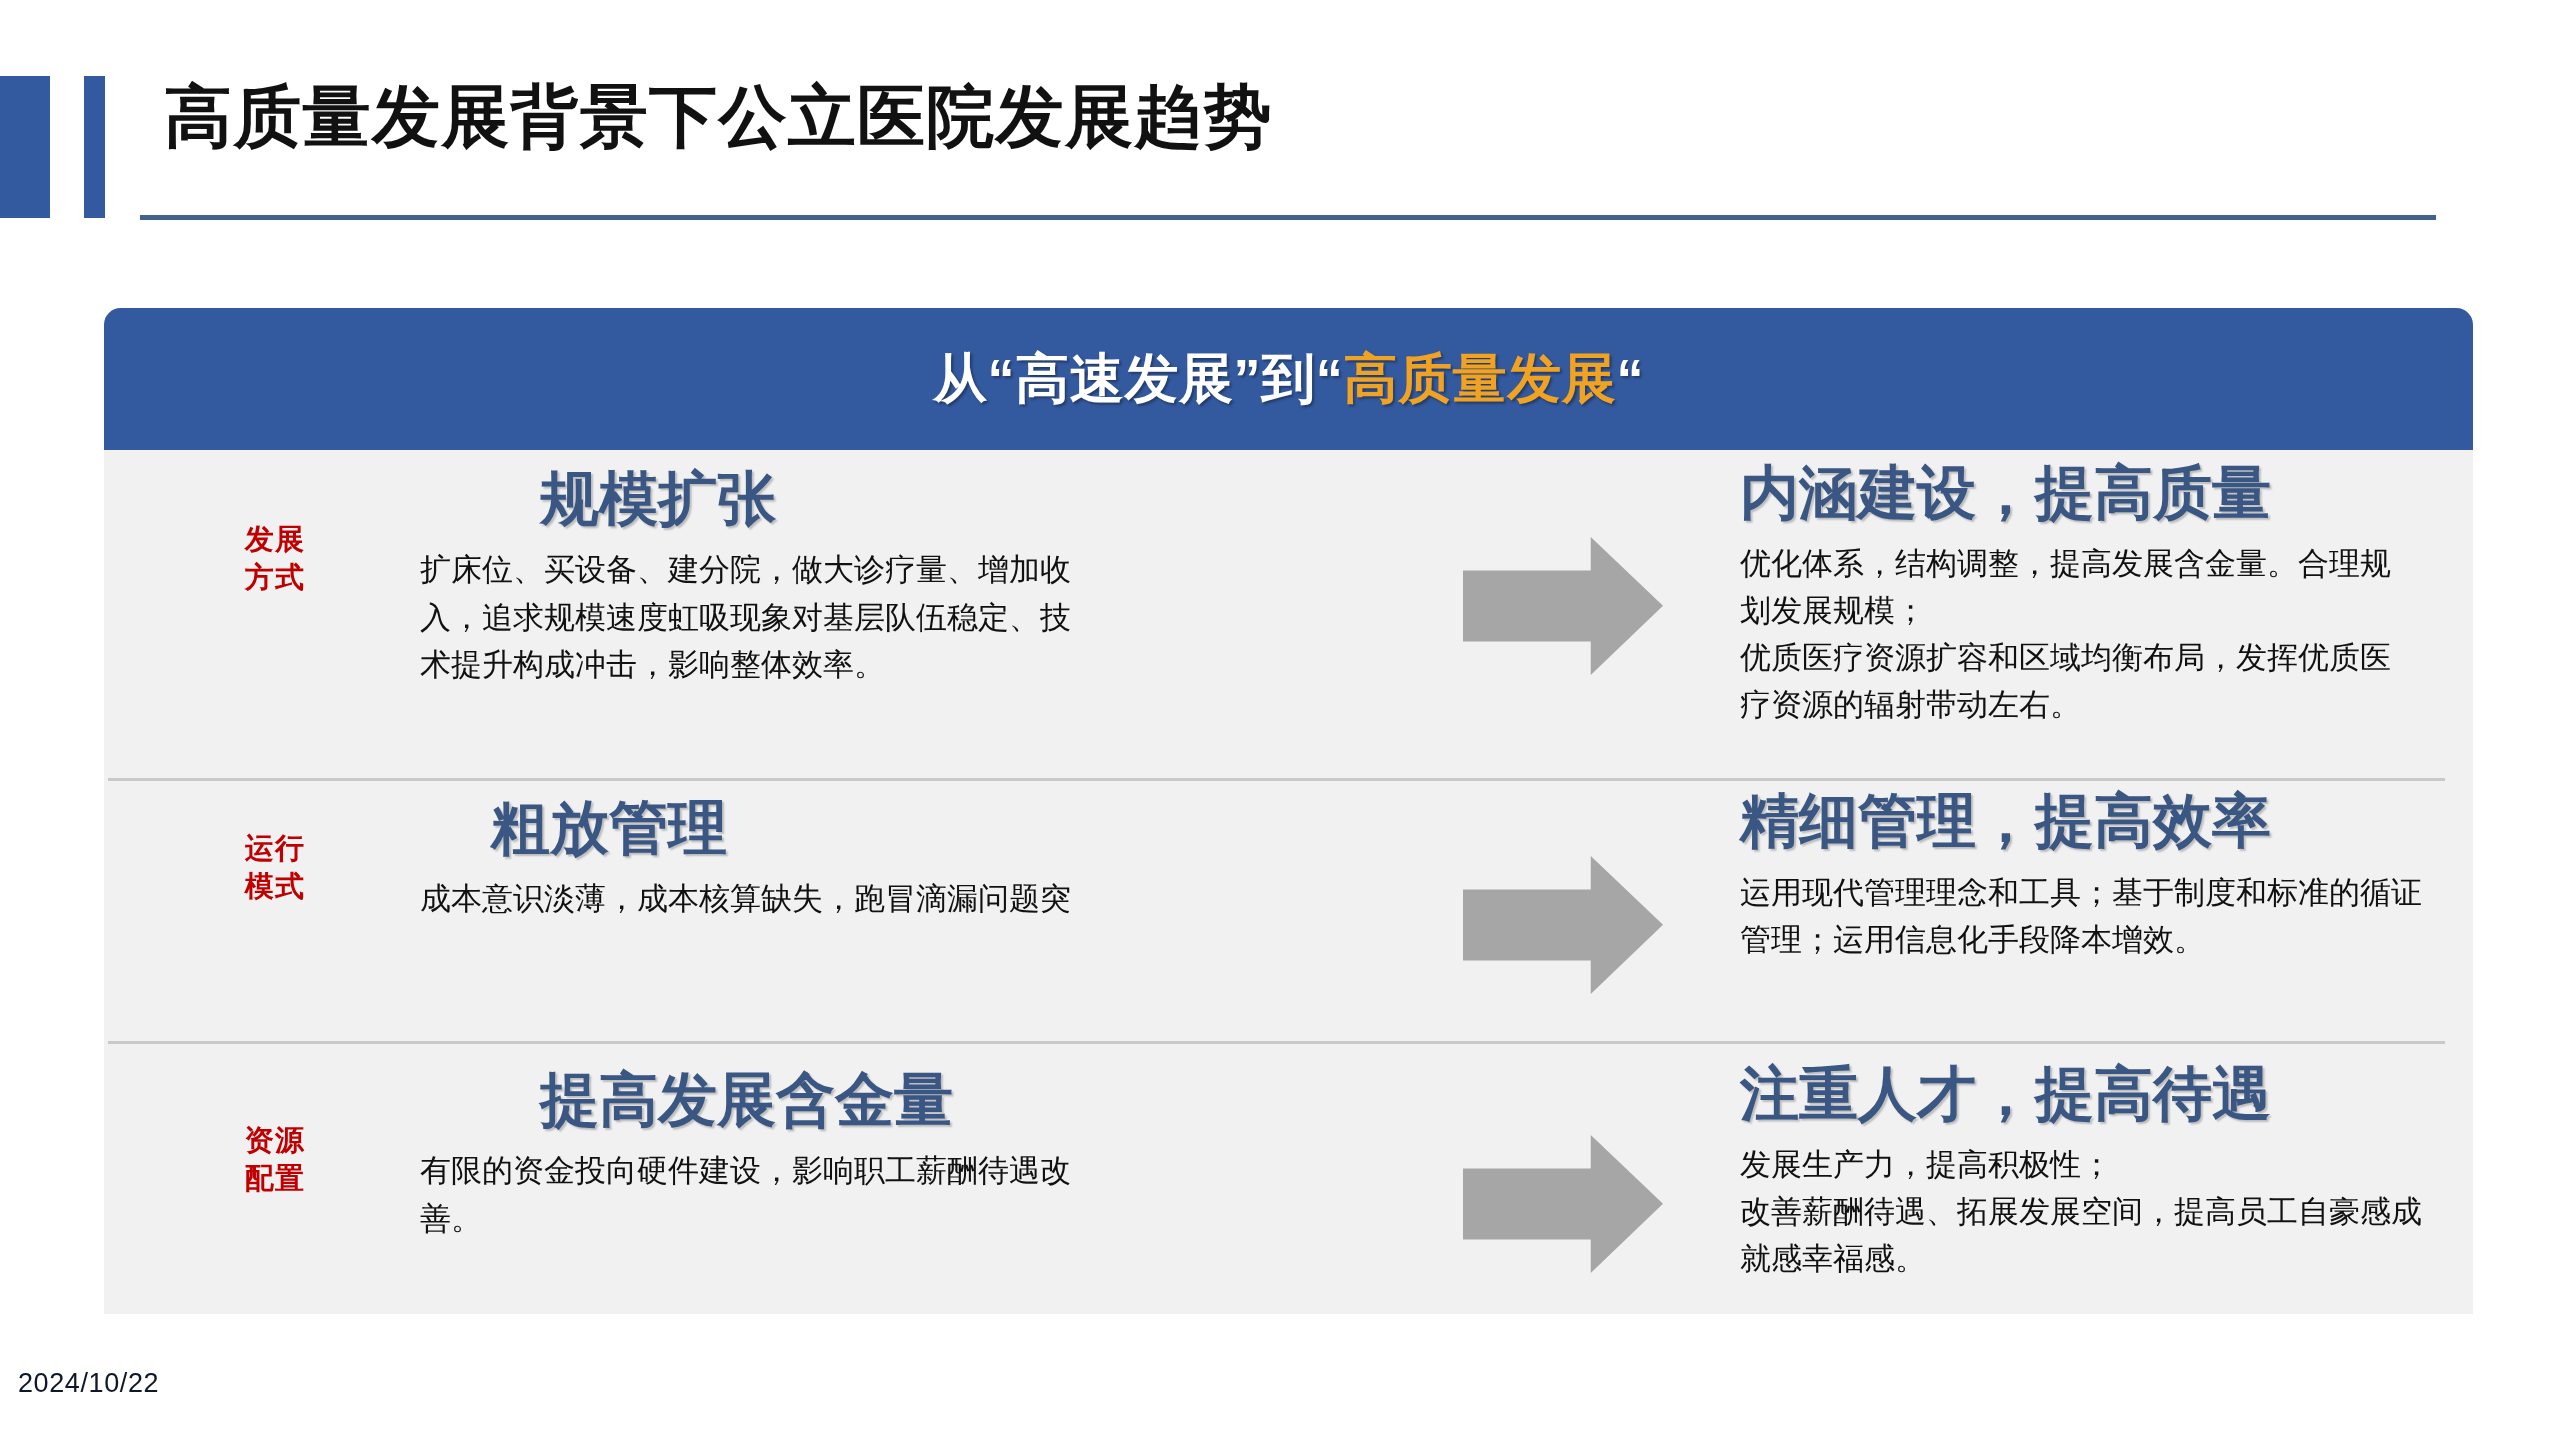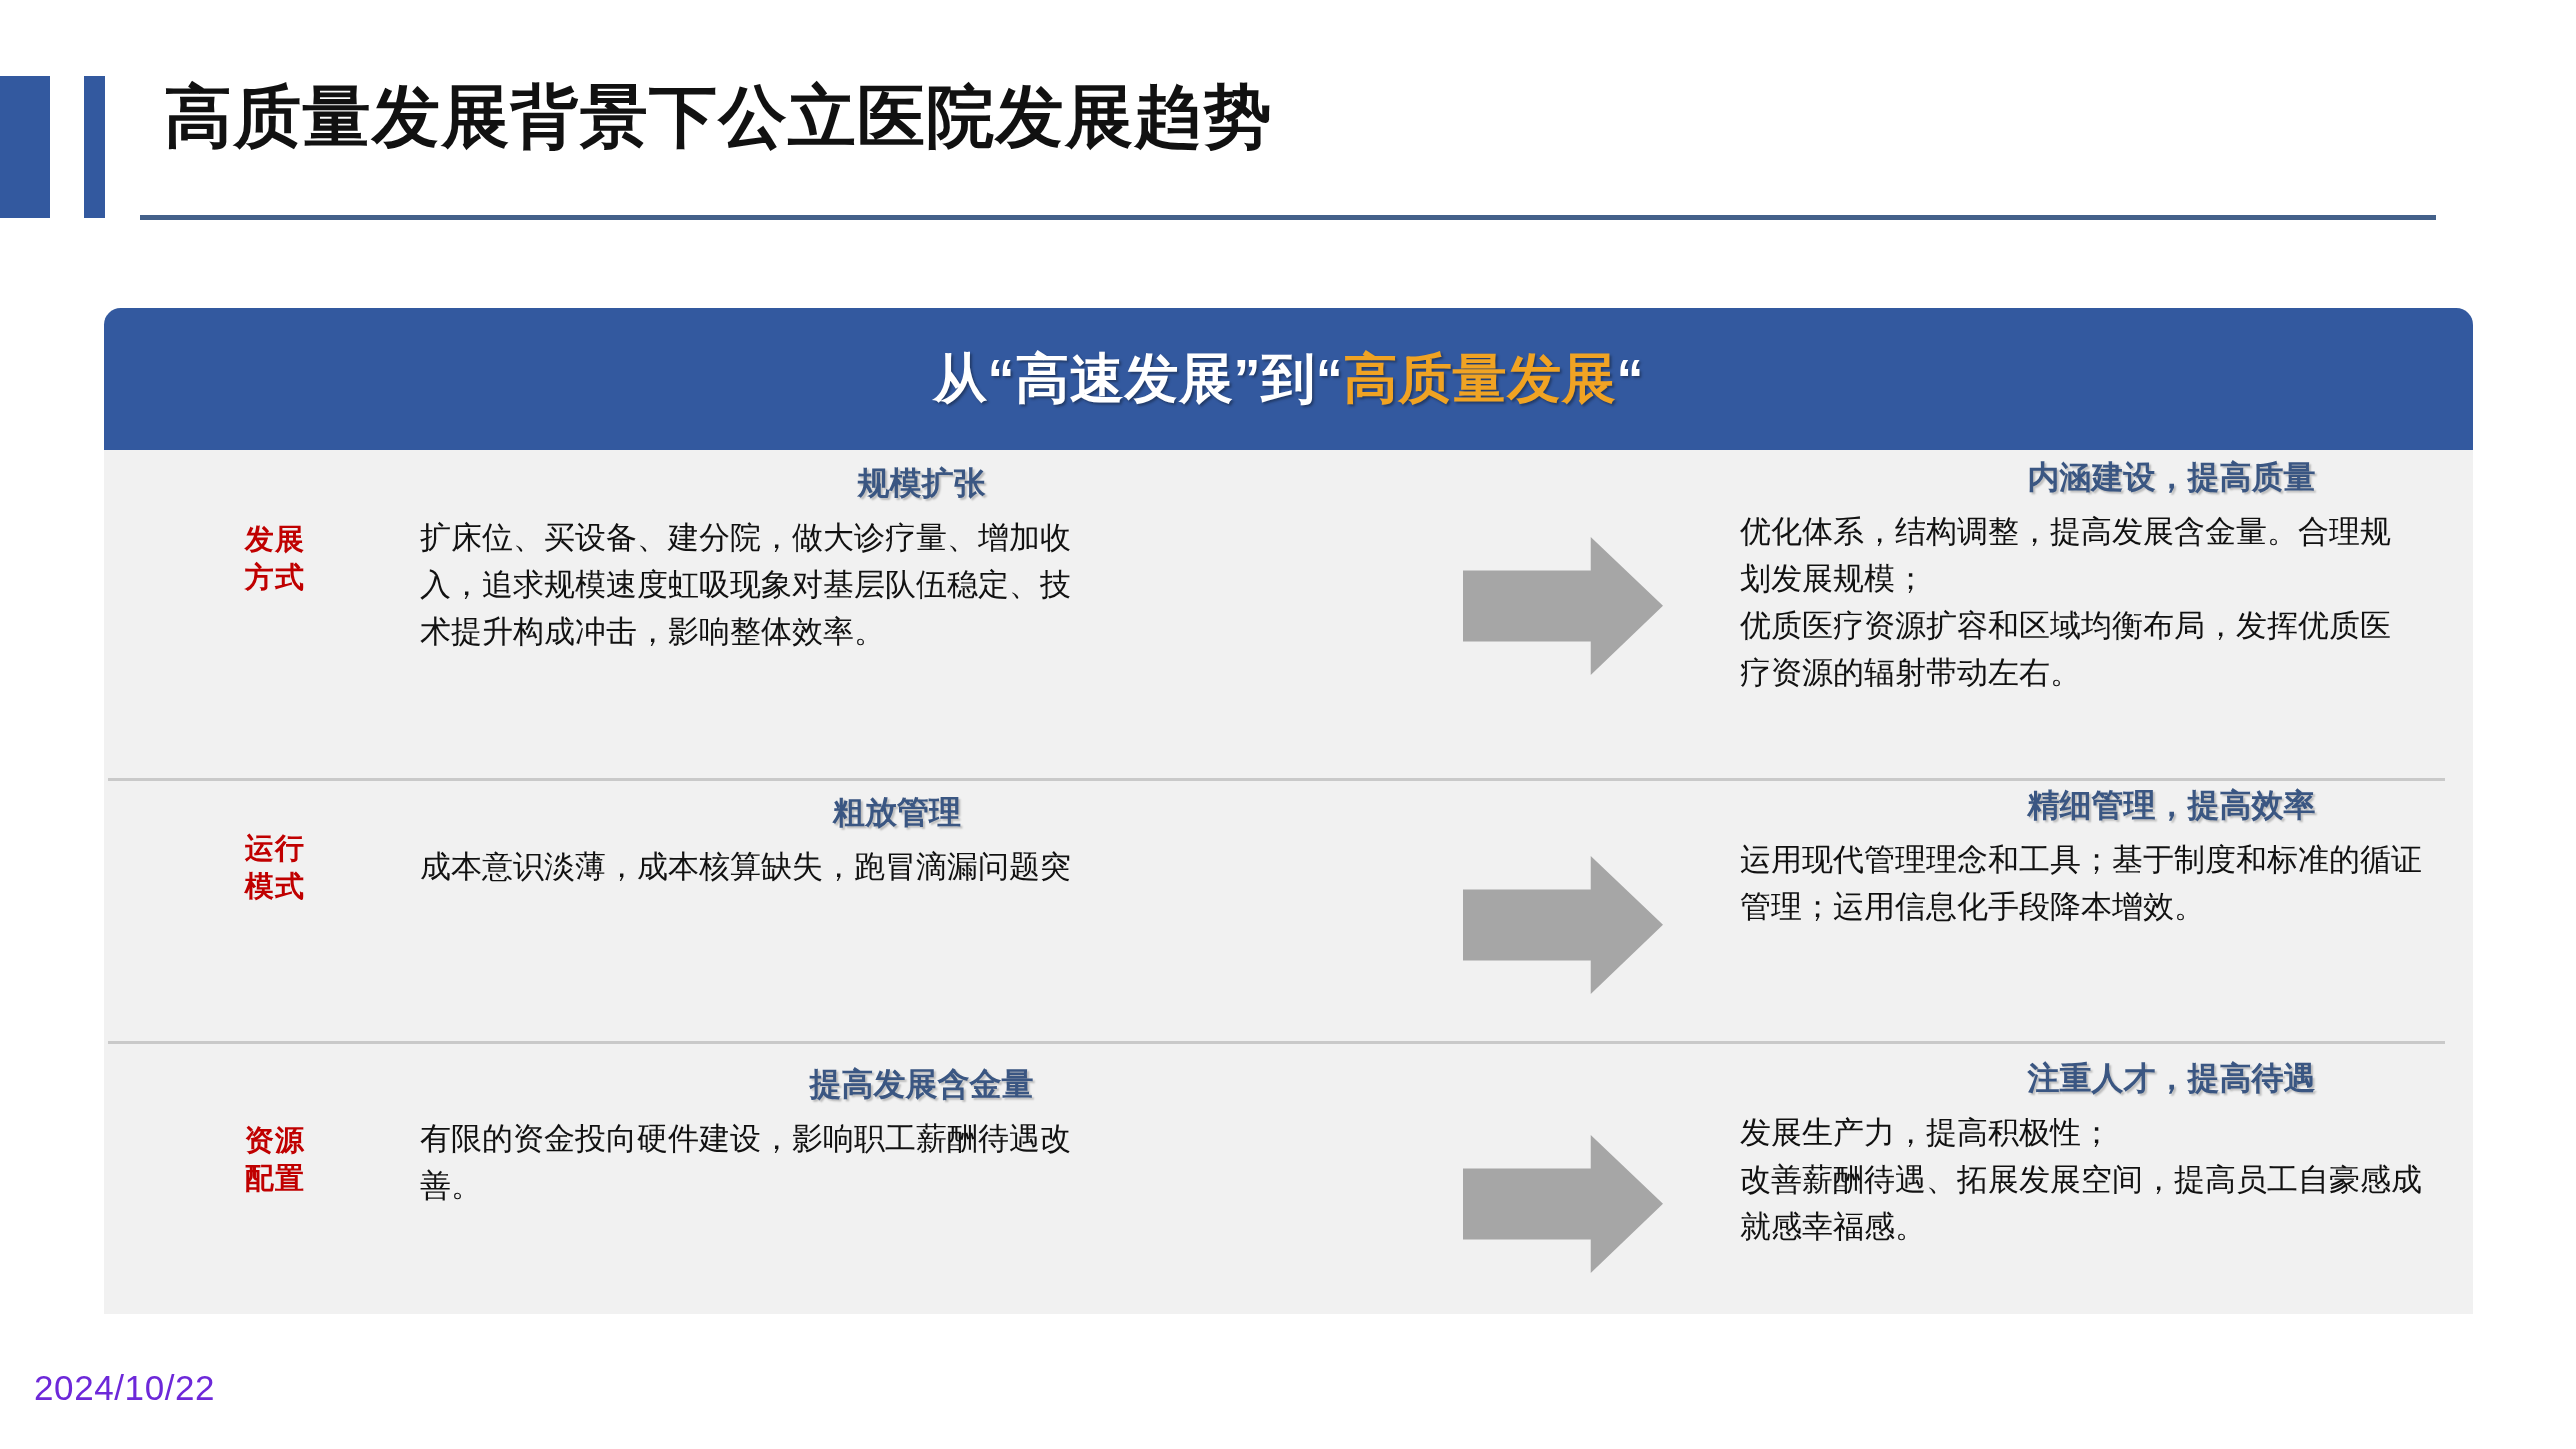--- a/index.html
+++ b/index.html
@@ -125,28 +125,27 @@
     left: 316px;
     width: 883px;
   }
   .col-right {
     position: absolute;
     left: 1636px;
     width: 863px;
   }
 
   .col-heading {
-    font-size: 32px;
+    font-size: 59px;
     font-weight: bold;
     color: #3A5682;
     line-height: 1.2;
     white-space: nowrap;
     text-shadow: 1.9px 1.9px 1.9px rgba(0,0,0,0.22);
     margin-bottom: 11.6px;
-    text-align: center;
   }
   .col-heading.indent-1 { margin-left: 120px; }
   .col-heading.indent-2 { margin-left: 71px; }
   .col-heading.indent-3 { margin-left: 120px; }
   .col-heading.right-indent { margin-left: 0px; }
 
   .col-body {
     font-size: 31px;
     color: #111111;
     line-height: 1.52;
@@ -159,24 +158,24 @@
     position: absolute;
     left: 1359px;
     width: 200px;
     height: 138px;
   }
   .arrow svg { display: block; width: 100%; height: 100%; }
 
   
   .footer-date {
     position: absolute;
-    left: 34px;
+    left: 18px;
     top: 1368px;
-    font-size: 35px;
-    color: #6d28d9;
+    font-size: 27px;
+    color: #0f172a;
     letter-spacing: 0.6px;
   }
 </style>
 </head>
 <body>
 
 <div class="accent-bar-wide"></div>
 <div class="accent-bar-narrow"></div>
 <div class="page-title">高质量发展背景下公立医院发展趋势</div>
 <div class="title-rule"></div>

